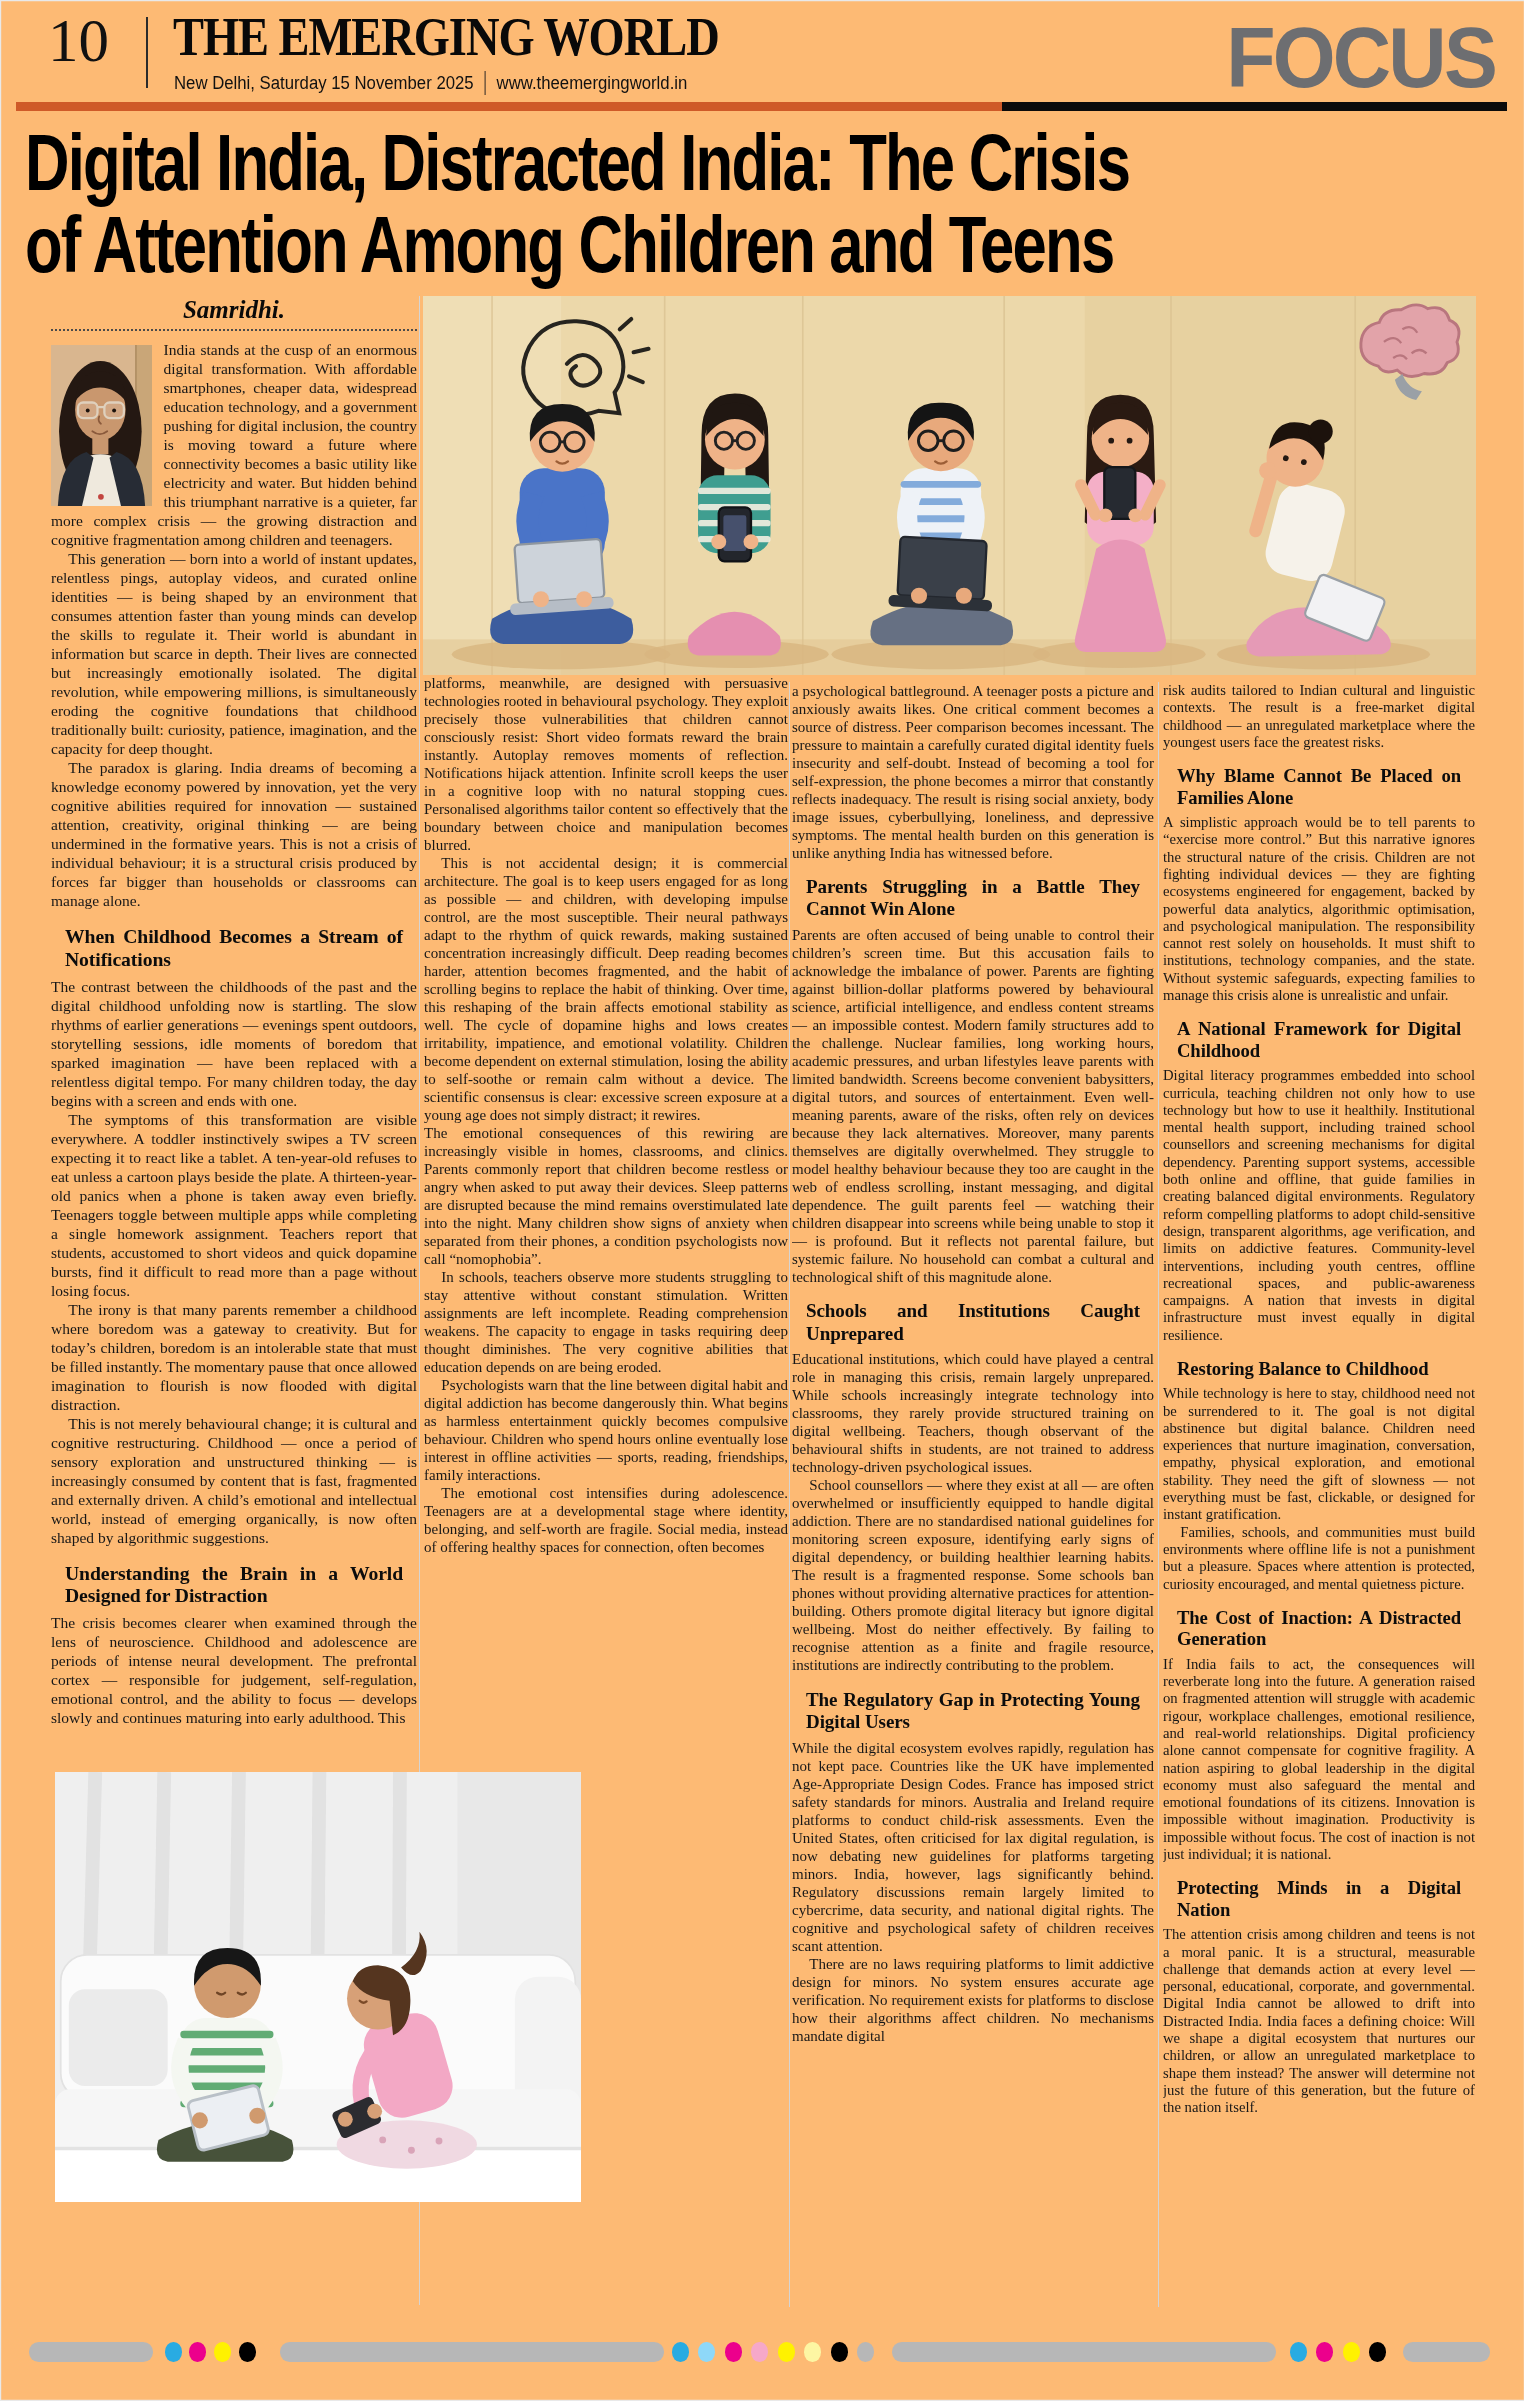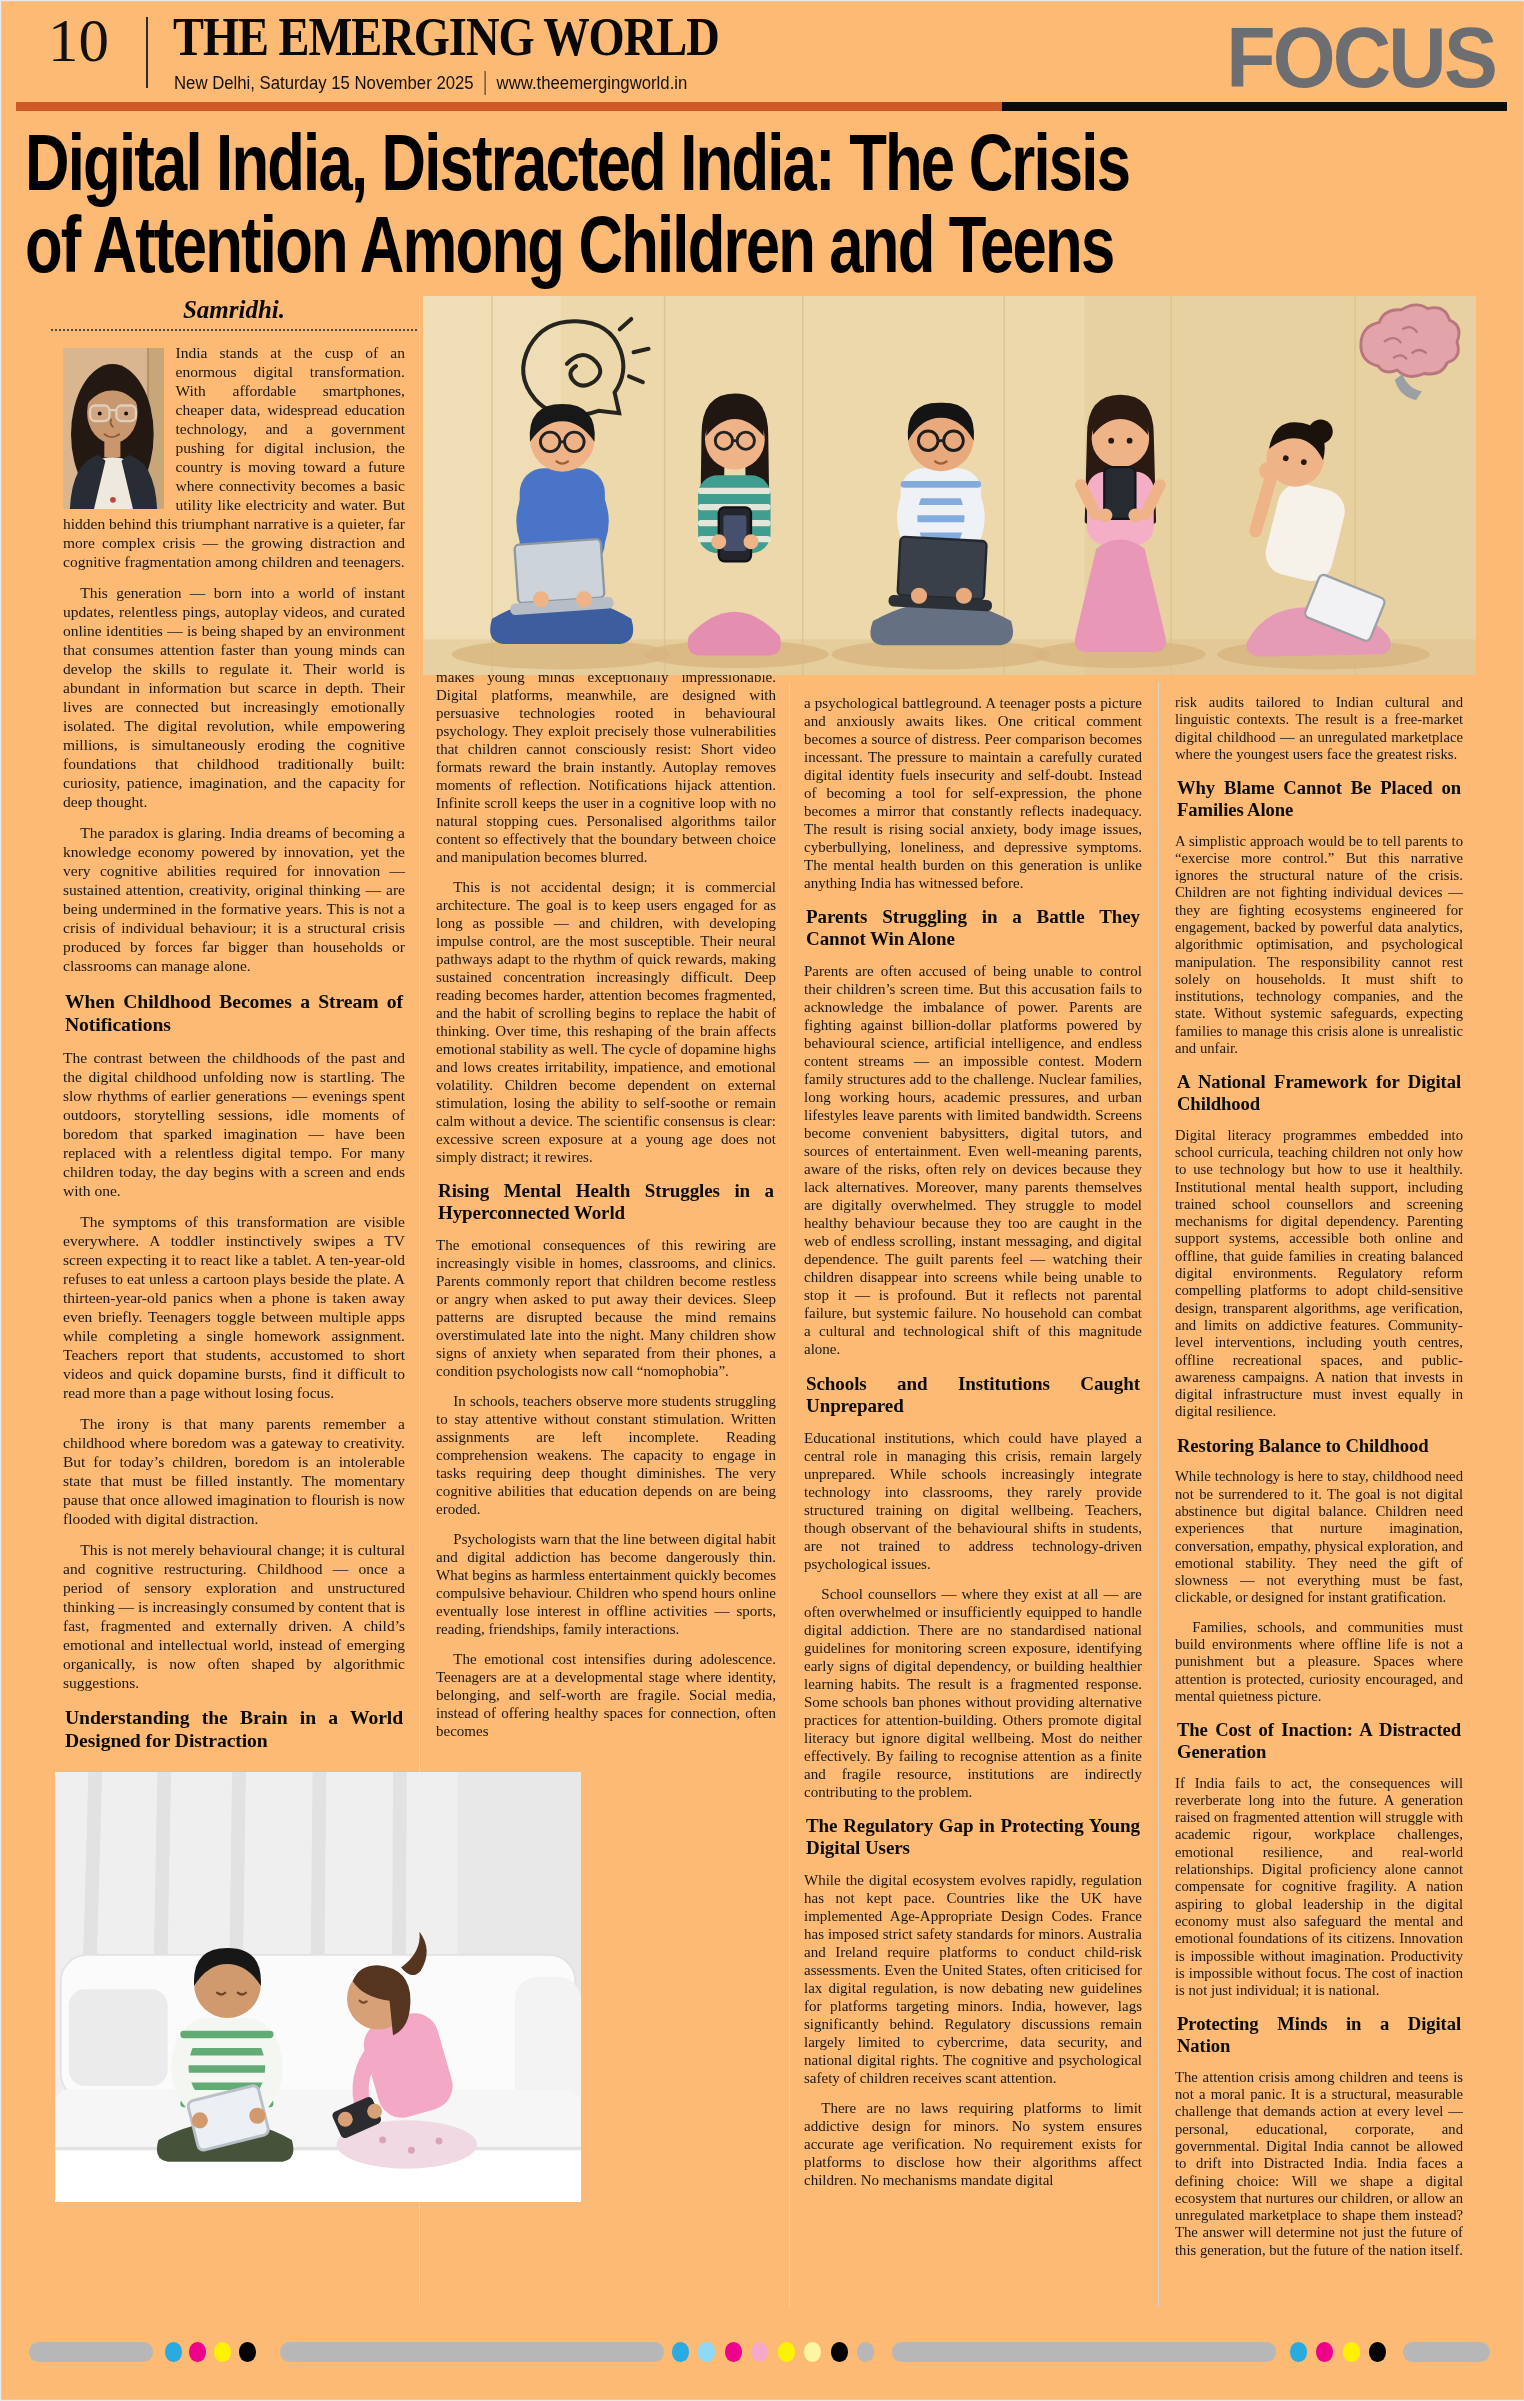--- a/index.html
+++ b/index.html
@@ -23,21 +23,21 @@
   .headline{position:absolute;left:25px;top:122px;margin:0;width:1927px;
             transform:scaleX(.78);transform-origin:left top;
             font-family:"Liberation Sans",sans-serif;font-weight:700;font-size:79px;
             line-height:1.04;letter-spacing:-2.3px;color:#000;}
   
   .col{position:absolute;text-align:justify;color:#171717;overflow:hidden;}
   #col1{left:51px;top:296px;width:366px;height:1468px;font-size:15.5px;line-height:19px;}
   #col2{left:424px;top:656px;width:364px;height:1200px;font-size:15px;line-height:18px;}
   #col3{left:792px;top:682px;width:362px;height:1625px;font-size:15px;line-height:18px;}
   #col4{left:1163px;top:682px;width:312px;height:1625px;font-size:14.7px;line-height:17.3px;}
-  .para{margin:12px;text-indent:17.3px;font-family:Liberation Serif, serif;}
+  .para{margin:0;text-indent:17.3px;font-family:Liberation Serif, serif;}
   .para.noindent{text-indent:0;}
   .sec-h{font-size:1.27em;line-height:1.16;margin:.75em 14px .30em;font-weight:700;color:#0c0c0c;letter-spacing:-0.1px;}
   .byline{text-align:center;font-weight:700;font-size:25px;line-height:1.1;padding-bottom:5.8px;
           border-bottom:2.3px dotted #4a4a4a;margin-bottom:9.2px;color:#0a0a0a;font-style:italic;}
   .portrait{float:left;width:101px;height:161px;margin:4.6px 11.5px 3.5px 0;}
   .portrait svg{display:block;width:100%;height:100%;}
   .vrule{position:absolute;width:1.2px;background:#d4d4d4;}
   .vr1{left:419px;top:296px;height:2009px;}
   .vr2{left:789px;top:682px;height:1625px;}
   .vr3{left:1158px;top:682px;height:1625px;}
@@ -107,21 +107,20 @@
         <p class="para">The irony is that many parents remember a childhood where boredom was a gateway to creativity. But for today’s children, boredom is an intolerable state that must be filled instantly. The momentary pause that once allowed imagination to flourish is now flooded with digital distraction.</p>
         <p class="para">This is not merely behavioural change; it is cultural and cognitive restructuring. Childhood — once a period of sensory exploration and unstructured thinking — is increasingly consumed by content that is fast, fragmented and externally driven. A child’s emotional and intellectual world, instead of emerging organically, is now often shaped by algorithmic suggestions.</p>
         <h2 class="sec-h">Understanding the Brain in a World Designed for Distraction</h2>
         <p class="para noindent">The crisis becomes clearer when examined through the lens of neuroscience. Childhood and adolescence are periods of intense neural development. The prefrontal cortex — responsible for judgement, self-regulation, emotional control, and the ability to focus — develops slowly and continues maturing into early adulthood. This</p>
       </div>
   </div>
 
   <div id="col2" class="col">
       <p class="para noindent">makes young minds exceptionally impressionable. Digital platforms, meanwhile, are designed with persuasive technologies rooted in behavioural psychology. They exploit precisely those vulnerabilities that children cannot consciously resist: Short video formats reward the brain instantly. Autoplay removes moments of reflection. Notifications hijack attention. Infinite scroll keeps the user in a cognitive loop with no natural stopping cues. Personalised algorithms tailor content so effectively that the boundary between choice and manipulation becomes blurred.</p>
       <p class="para">This is not accidental design; it is commercial architecture. The goal is to keep users engaged for as long as possible — and children, with developing impulse control, are the most susceptible. Their neural pathways adapt to the rhythm of quick rewards, making sustained concentration increasingly difficult. Deep reading becomes harder, attention becomes fragmented, and the habit of scrolling begins to replace the habit of thinking. Over time, this reshaping of the brain affects emotional stability as well. The cycle of dopamine highs and lows creates irritability, impatience, and emotional volatility. Children become dependent on external stimulation, losing the ability to self-soothe or remain calm without a device. The scientific consensus is clear: excessive screen exposure at a young age does not simply distract; it rewires.</p>
-      <h2 class="sec-h">Rising Mental Health Struggles in a Hyperconnected World</h2>
       <p class="para noindent">The emotional consequences of this rewiring are increasingly visible in homes, classrooms, and clinics. Parents commonly report that children become restless or angry when asked to put away their devices. Sleep patterns are disrupted because the mind remains overstimulated late into the night. Many children show signs of anxiety when separated from their phones, a condition psychologists now call “nomophobia”.</p>
       <p class="para">In schools, teachers observe more students struggling to stay attentive without constant stimulation. Written assignments are left incomplete. Reading comprehension weakens. The capacity to engage in tasks requiring deep thought diminishes. The very cognitive abilities that education depends on are being eroded.</p>
       <p class="para">Psychologists warn that the line between digital habit and digital addiction has become dangerously thin. What begins as harmless entertainment quickly becomes compulsive behaviour. Children who spend hours online eventually lose interest in offline activities — sports, reading, friendships, family interactions.</p>
       <p class="para">The emotional cost intensifies during adolescence. Teenagers are at a developmental stage where identity, belonging, and self-worth are fragile. Social media, instead of offering healthy spaces for connection, often becomes</p>
     </div>
   <div id="col3" class="col">
       <p class="para noindent">a psychological battleground. A teenager posts a picture and anxiously awaits likes. One critical comment becomes a source of distress. Peer comparison becomes incessant. The pressure to maintain a carefully curated digital identity fuels insecurity and self-doubt. Instead of becoming a tool for self-expression, the phone becomes a mirror that constantly reflects inadequacy. The result is rising social anxiety, body image issues, cyberbullying, loneliness, and depressive symptoms. The mental health burden on this generation is unlike anything India has witnessed before.</p>
       <h2 class="sec-h">Parents Struggling in a Battle They Cannot Win Alone</h2>
       <p class="para noindent">Parents are often accused of being unable to control their children’s screen time. But this accusation fails to acknowledge the imbalance of power. Parents are fighting against billion-dollar platforms powered by behavioural science, artificial intelligence, and endless content streams — an impossible contest. Modern family structures add to the challenge. Nuclear families, long working hours, academic pressures, and urban lifestyles leave parents with limited bandwidth. Screens become convenient babysitters, digital tutors, and sources of entertainment. Even well-meaning parents, aware of the risks, often rely on devices because they lack alternatives. Moreover, many parents themselves are digitally overwhelmed. They struggle to model healthy behaviour because they too are caught in the web of endless scrolling, instant messaging, and digital dependence. The guilt parents feel — watching their children disappear into screens while being unable to stop it — is profound. But it reflects not parental failure, but systemic failure. No household can combat a cultural and technological shift of this magnitude alone.</p>
       <h2 class="sec-h">Schools and Institutions Caught Unprepared</h2>

